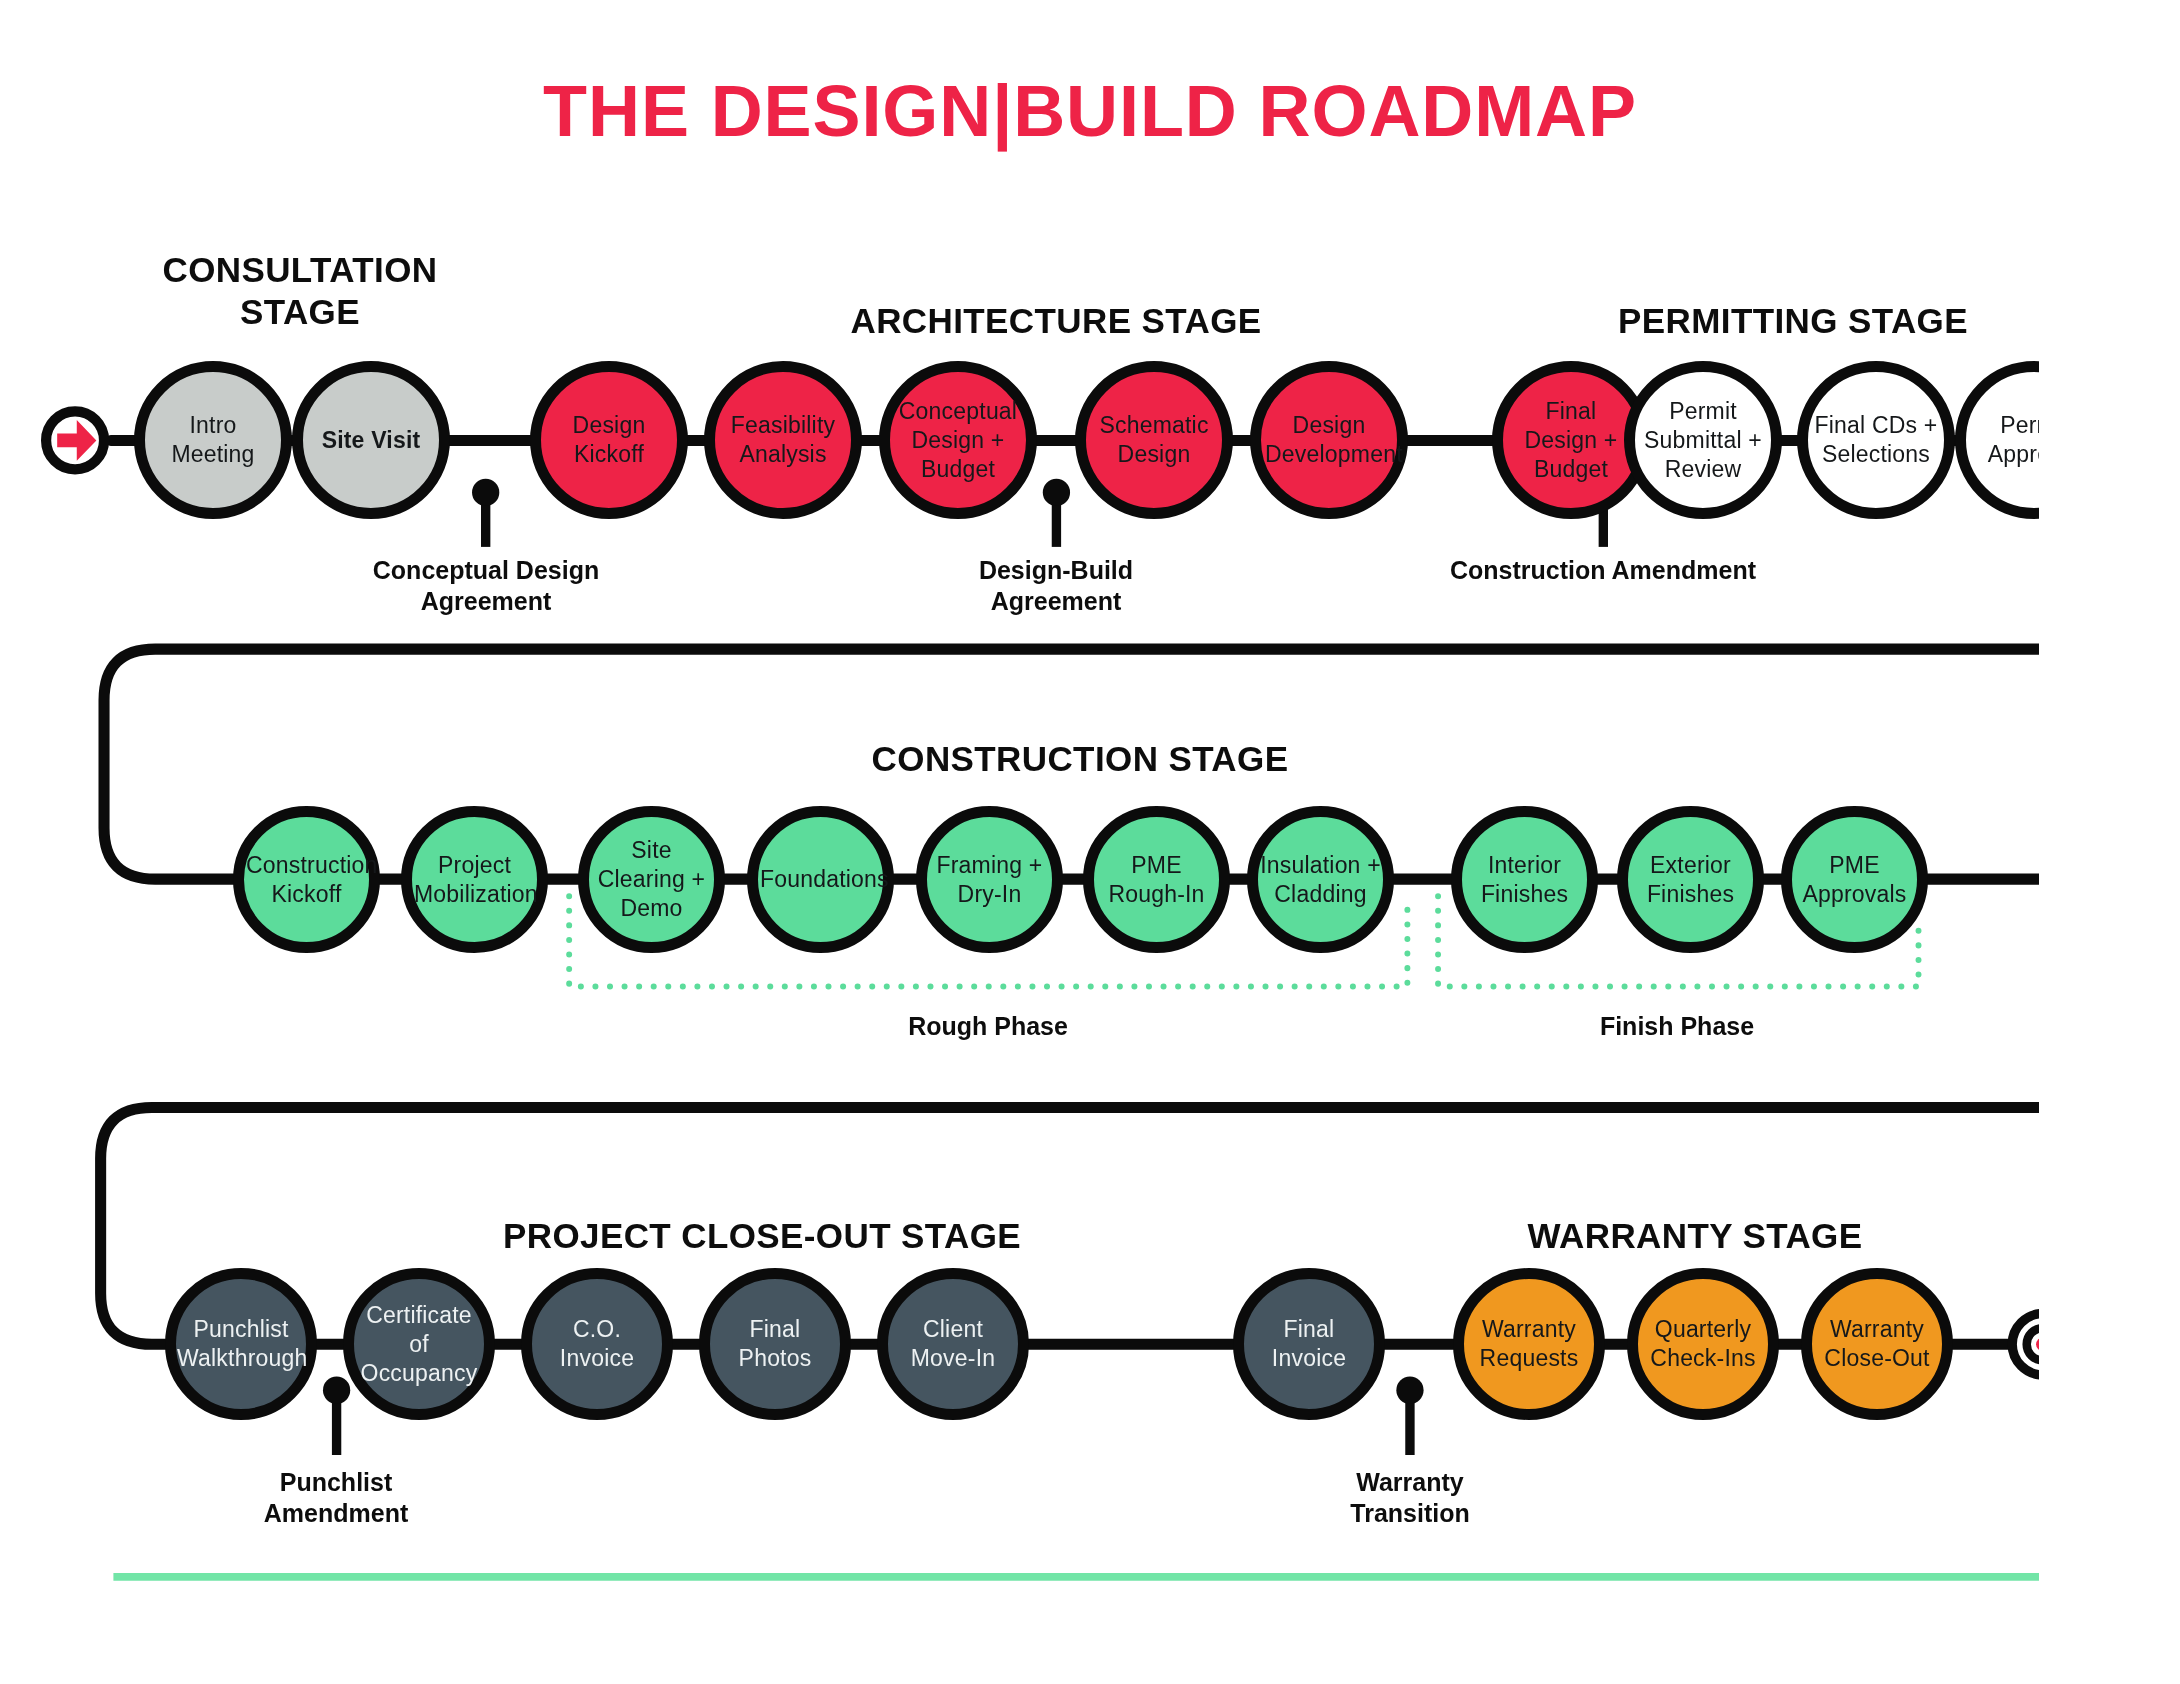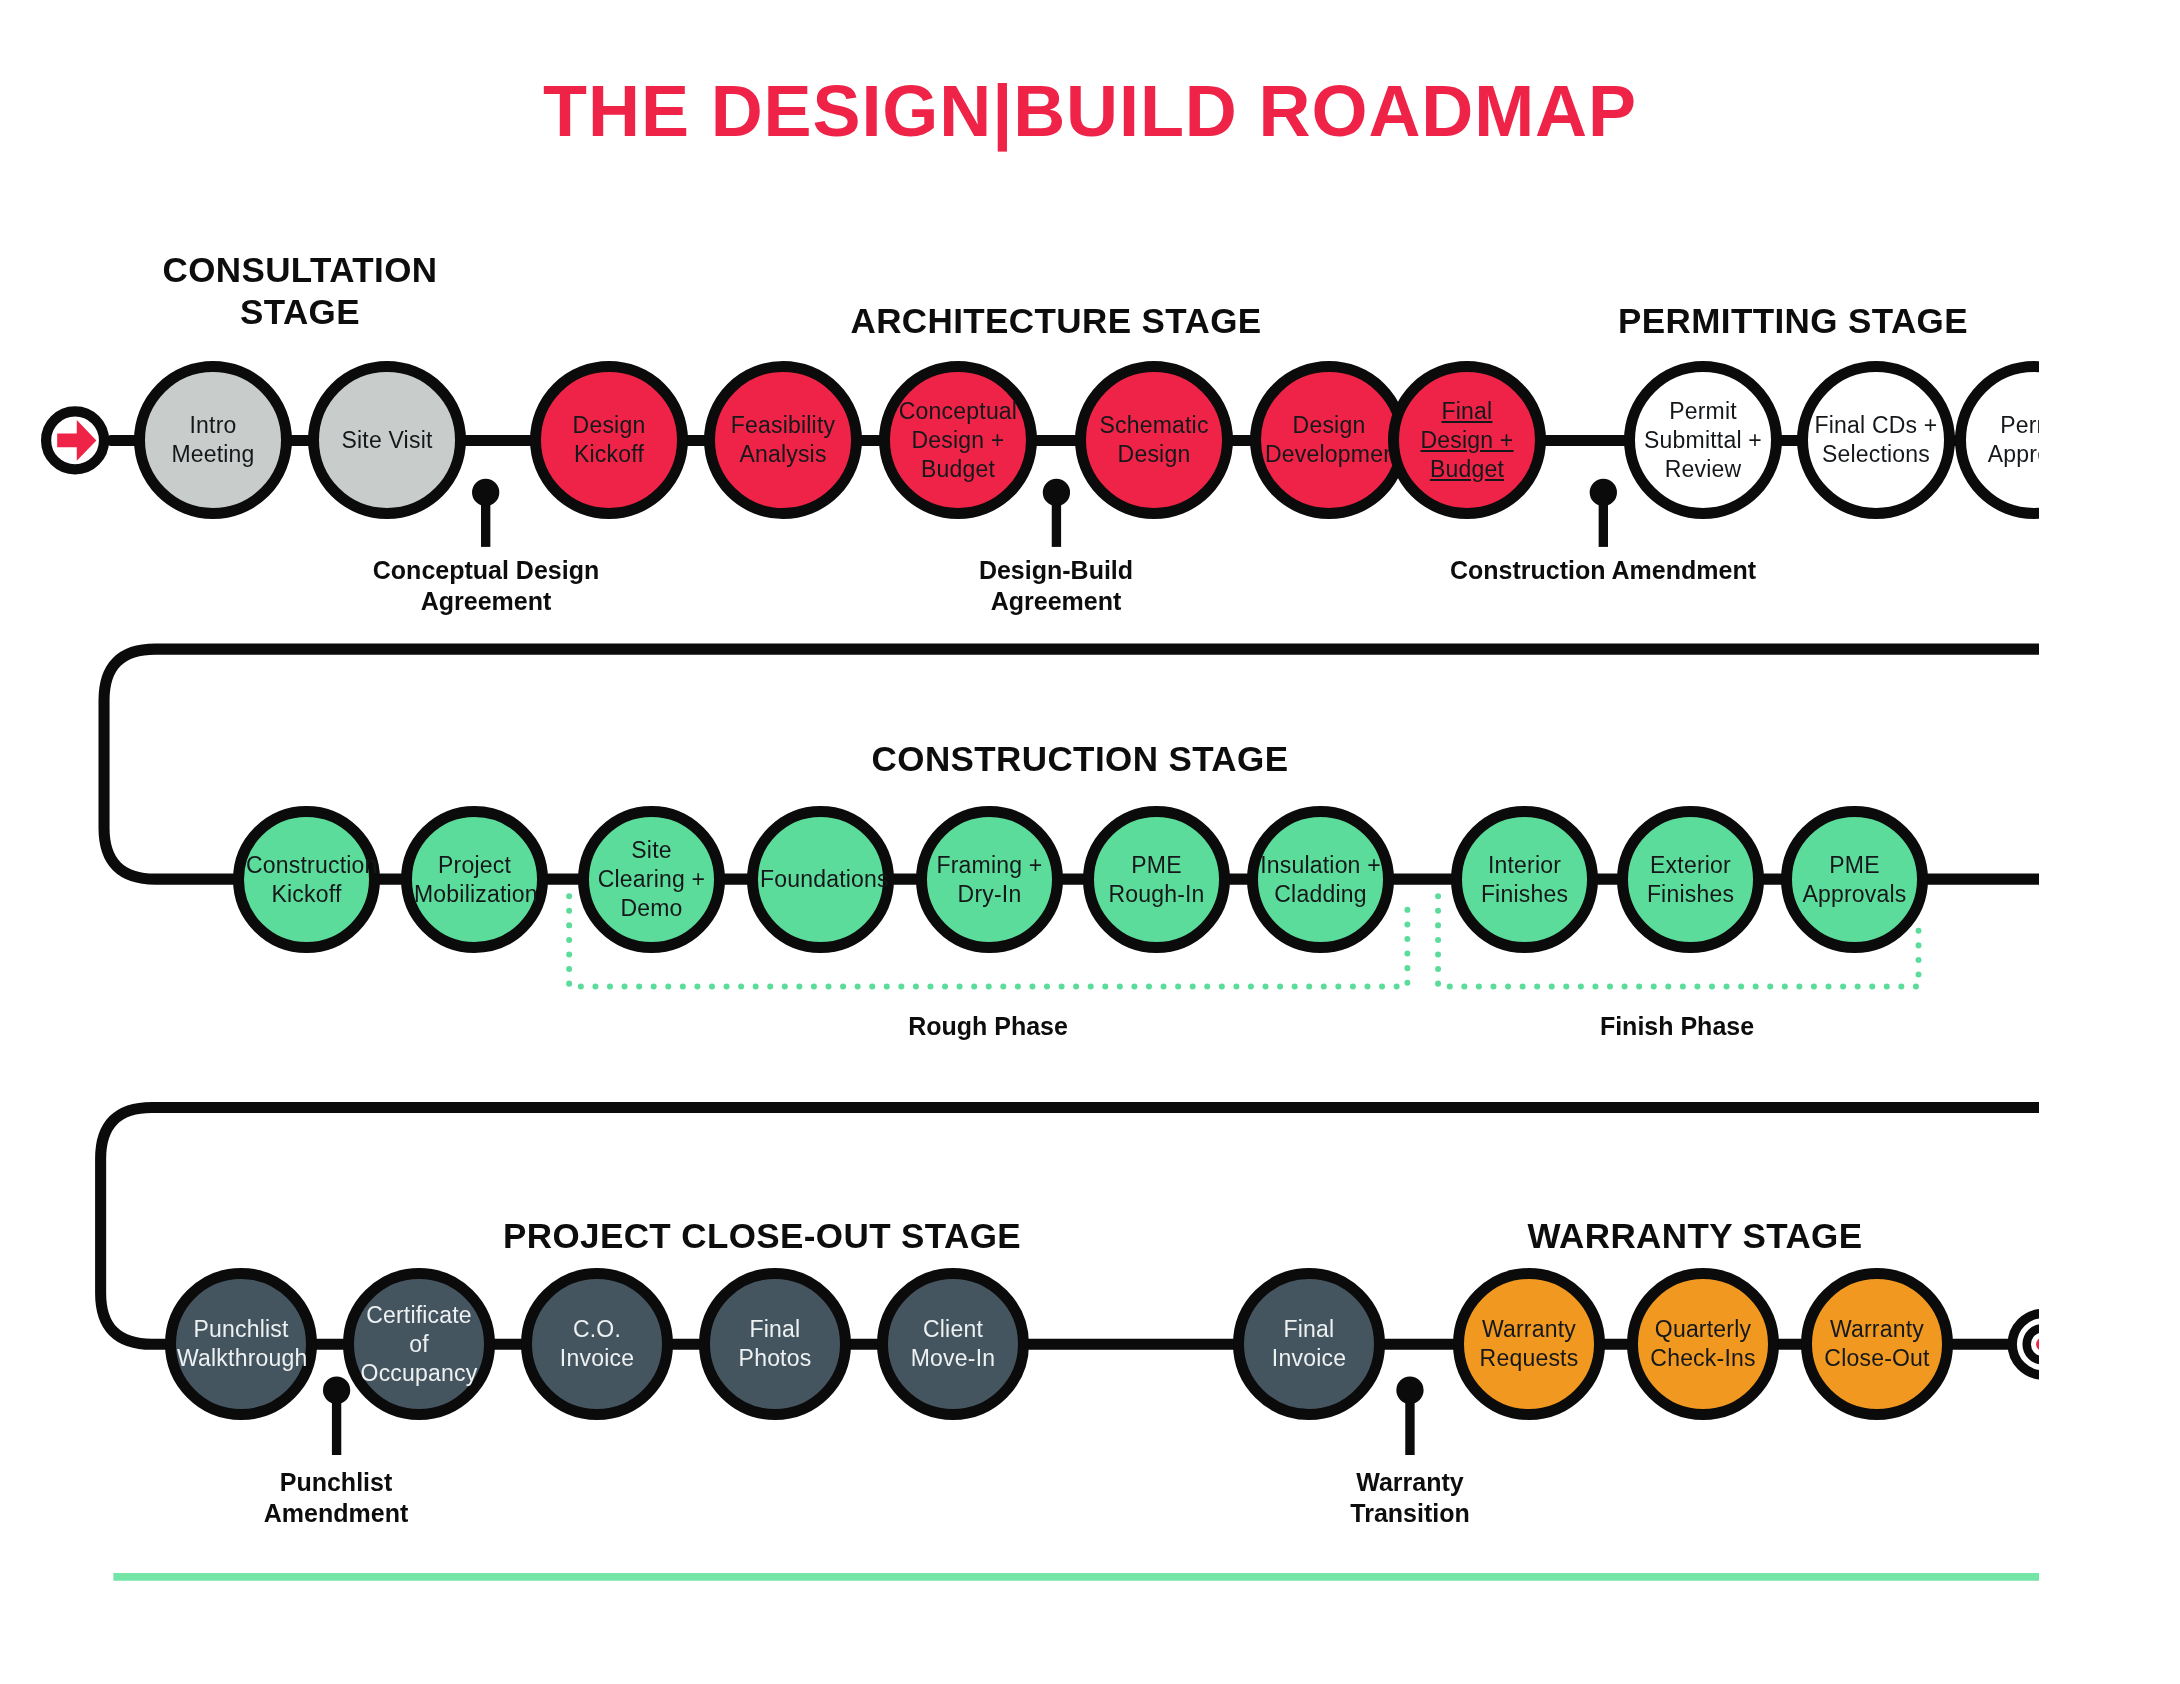--- a/index.html
+++ b/index.html
@@ -82,40 +82,40 @@
   <div class="stage-heading wrap2" style="left:300px;top:249px;">CONSULTATION STAGE</div>
   <div class="stage-heading" style="left:1056px;top:300px;">ARCHITECTURE STAGE</div>
   <div class="stage-heading" style="left:1793px;top:300px;">PERMITTING STAGE</div>
   <div class="stage-heading" style="left:1080px;top:738px;">CONSTRUCTION STAGE</div>
   <div class="stage-heading" style="left:762px;top:1215px;">PROJECT CLOSE-OUT STAGE</div>
   <div class="stage-heading" style="left:1695px;top:1215px;">WARRANTY STAGE</div>
 
   <div class="node r1 c-gray" style="left:134px;">
       <span>Intro Meeting</span>
     </div>
-  <div class="node r1 c-gray" style="left:308px;">
+  <div class="node r1 c-gray" style="left:292px;font-weight:bold;">
       <span>Site Visit</span>
     </div>
 
   <div class="node r1 c-red" style="left:530px;">
       <span>Design Kickoff</span>
     </div>
   <div class="node r1 c-red" style="left:704px;">
       <span>Feasibility Analysis</span>
     </div>
   <div class="node r1 c-red" style="left:879px;">
       <span>Conceptual Design + Budget</span>
     </div>
   <div class="node r1 c-red" style="left:1075px;">
       <span>Schematic Design</span>
     </div>
   <div class="node r1 c-red" style="left:1250px;">
       <span>Design Development</span>
     </div>
-  <div class="node r1 c-red" style="left:1388px;text-decoration:underline;">
+  <div class="node r1 c-red" style="left:1492px;">
       <span>Final Design + Budget</span>
     </div>
 
   <div class="node r1 c-white" style="left:1624px;">
       <span>Permit Submittal + Review</span>
     </div>
   <div class="node r1 c-white" style="left:1797px;">
       <span>Final CDs + Selections</span>
     </div>
   <div class="node r1 c-white" style="left:1955px;">

